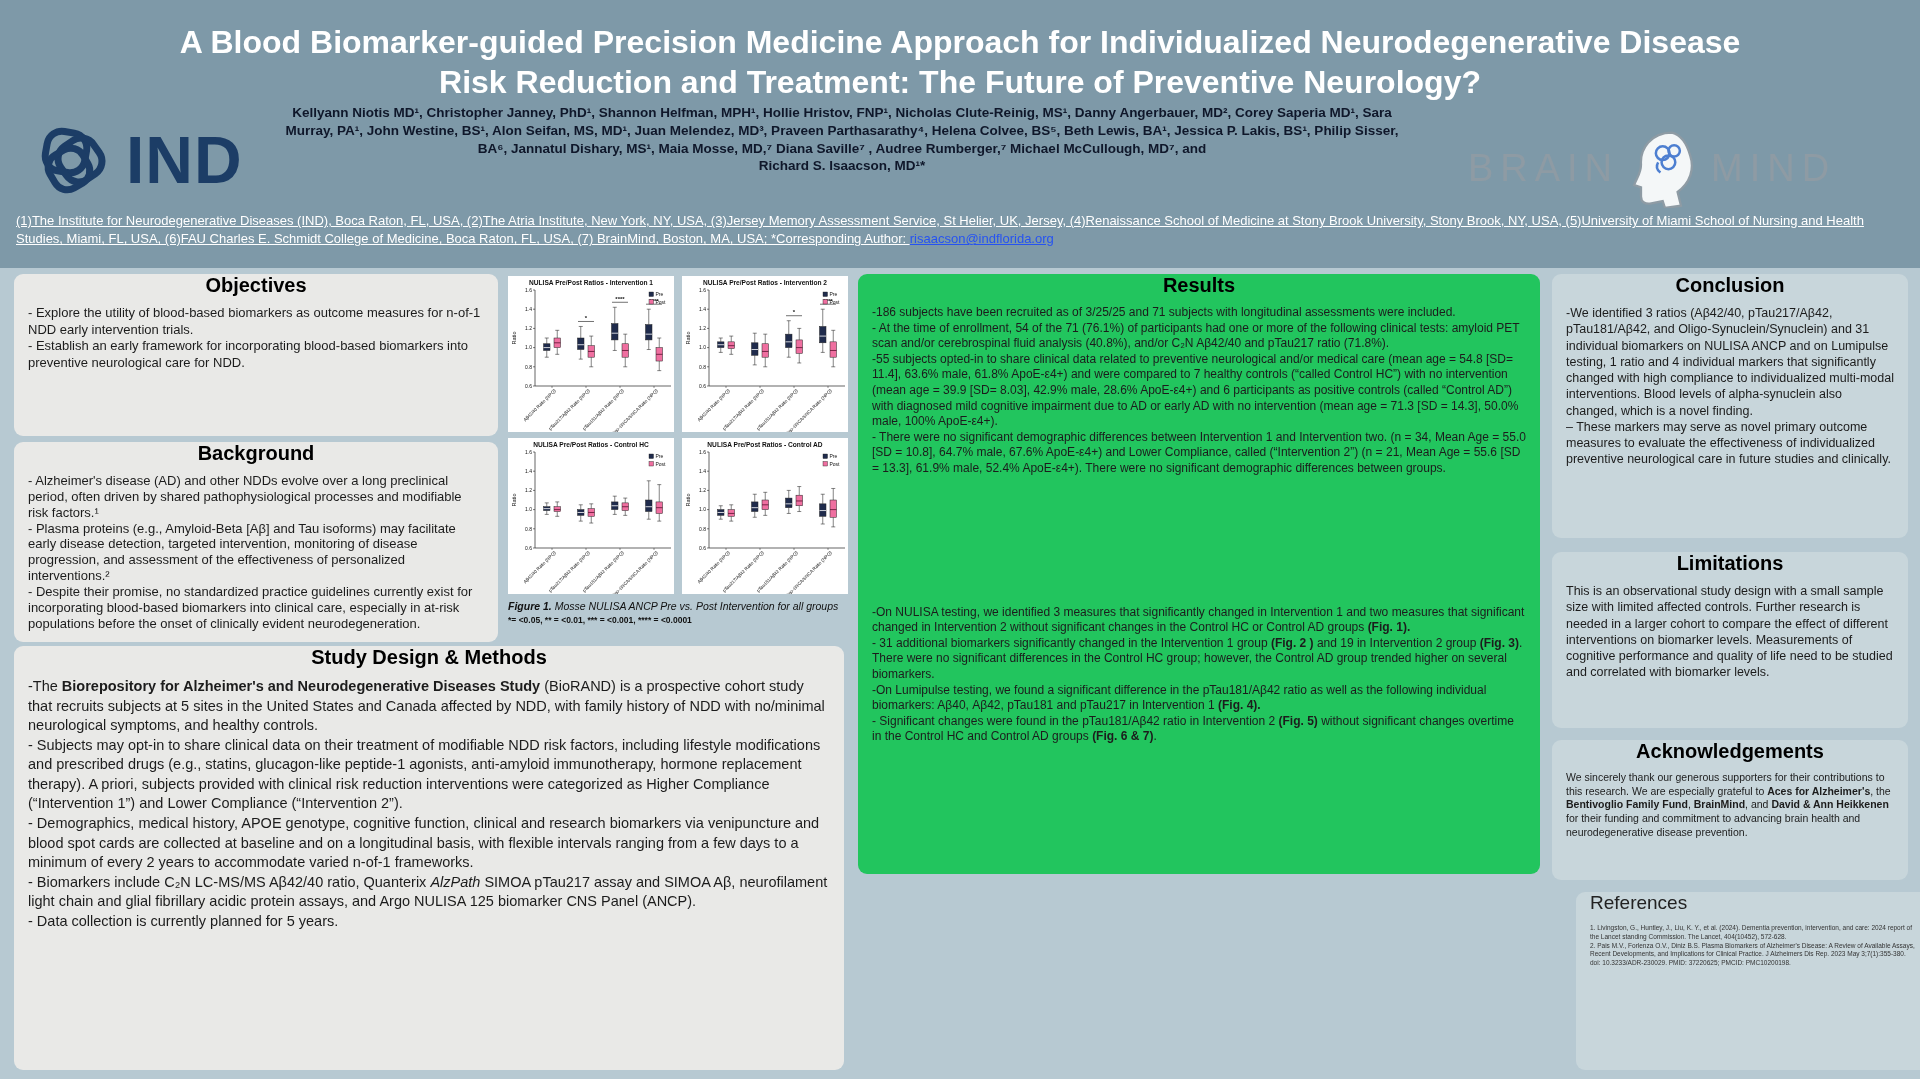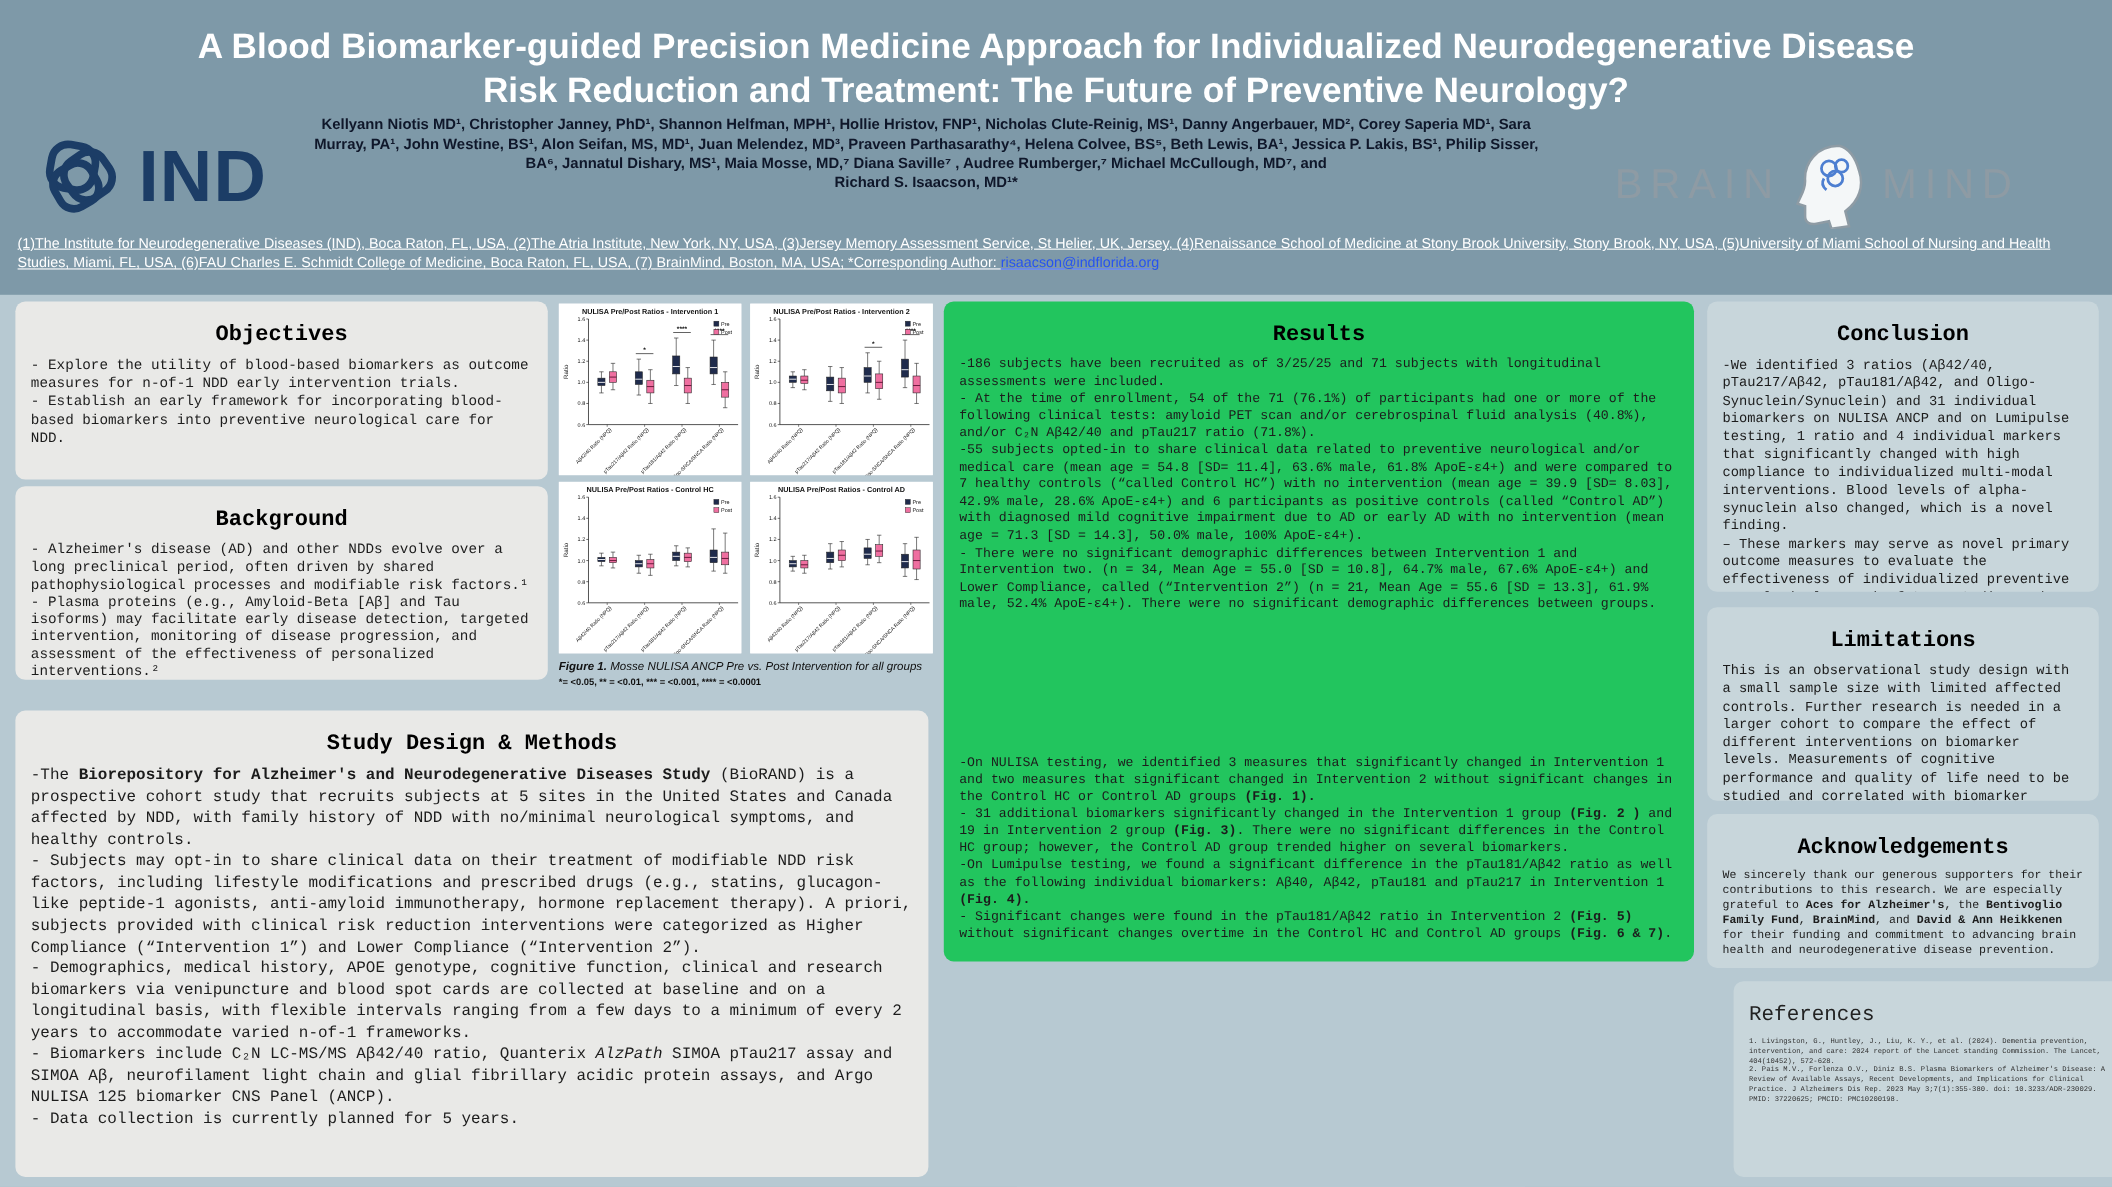--- a/index.html
+++ b/index.html
@@ -17,28 +17,28 @@
   .affiliations { position:absolute; left:16px; top:212px; width:1890px;
                   color:#ffffff; font-size:13px; line-height:1.4;text-decoration:underline; }
   .affiliations a { color:#2653f1; text-decoration:underline; cursor:pointer; }
 
   .ind-logo { position:absolute; left:32px; top:118px; display:flex; align-items:center; gap:10px; }
   .ind-text { font-size:66px; font-weight:bold; color:#1c3d66; letter-spacing:1px; }
   .bm-logo { position:absolute; left:1402px; top:128px; width:500px; display:flex; align-items:center; gap:10px; justify-content:center; }
   .bm-text { font-size:38px; color:#8e9ba4; letter-spacing:7px; font-weight:400; }
 
   
-  .panel { position:absolute; background:#e9e9e7; border-radius:9px; padding:19px 14px; overflow:hidden;font-family:Liberation Mono, monospace; }
+  .panel { position:absolute; background:#e9e9e7; border-radius:9px; padding:0 14px; overflow:hidden; }
   .panel h2 { font-size:20px; font-weight:bold; color:#000; text-align:center; margin:0 0 8px 0; }
   .panel p { margin:0; font-size:13px; line-height:1.28; color:#1c1c1c; }
   .b { font-weight:bold; }
   .i { font-style:italic; }
 
   .p-objectives  { left:14px;  top:274px; width:484px; height:162px; }
-  .p-background  { left:14px;  top:442px; width:484px; height:176px; }
+  .p-background  { left:14px;  top:442px; width:484px; height:200px; }
   .p-background p { font-size:13px; line-height:1.22; }
   .p-study       { left:14px;  top:646px; width:830px; height:424px; }
   .p-study p { font-size:14.5px; line-height:1.35; }
 
   .p-results { left:858px; top:274px; width:682px; height:600px; background:#22c55e; }
   .p-results p { font-size:12px; line-height:1.3; }
   .results-block2 { margin-top:128px; }
 
   .tint { background:#c8d6db; }
   .p-conclusion  { left:1552px; top:274px; width:356px; height:264px; }

